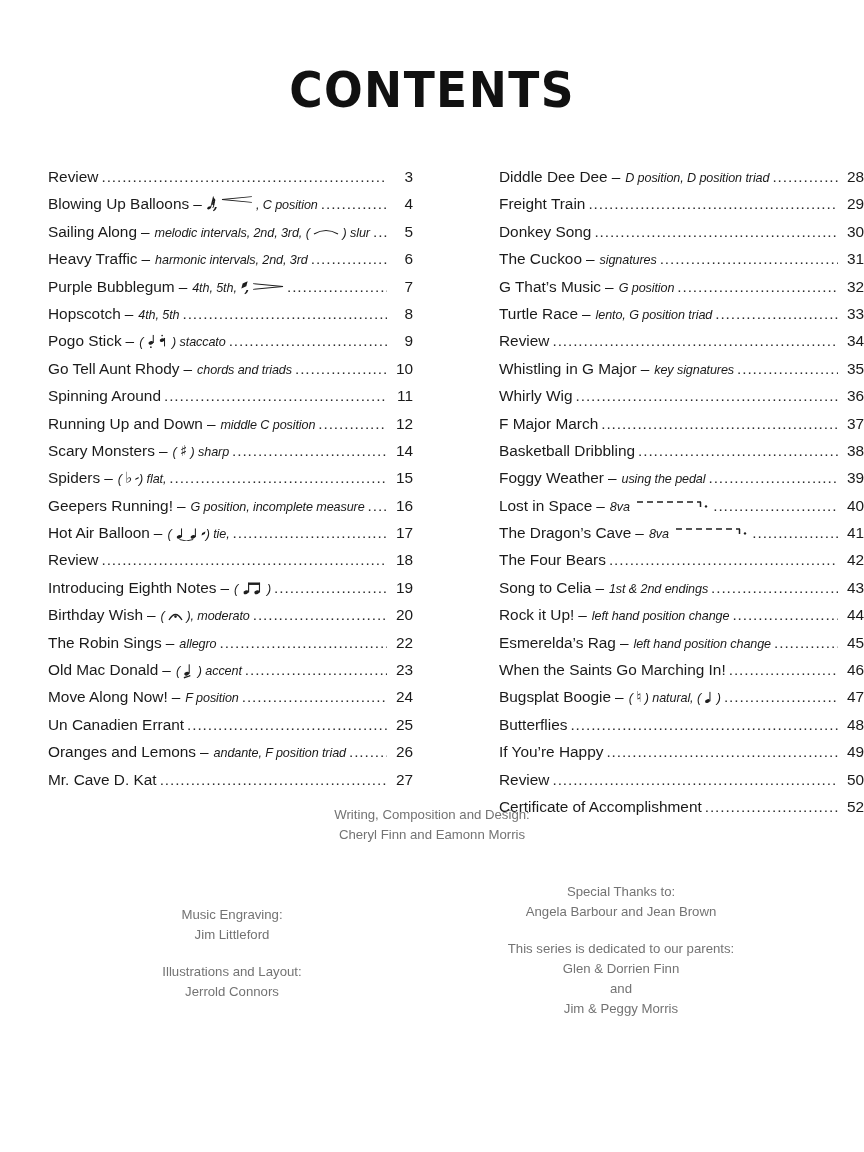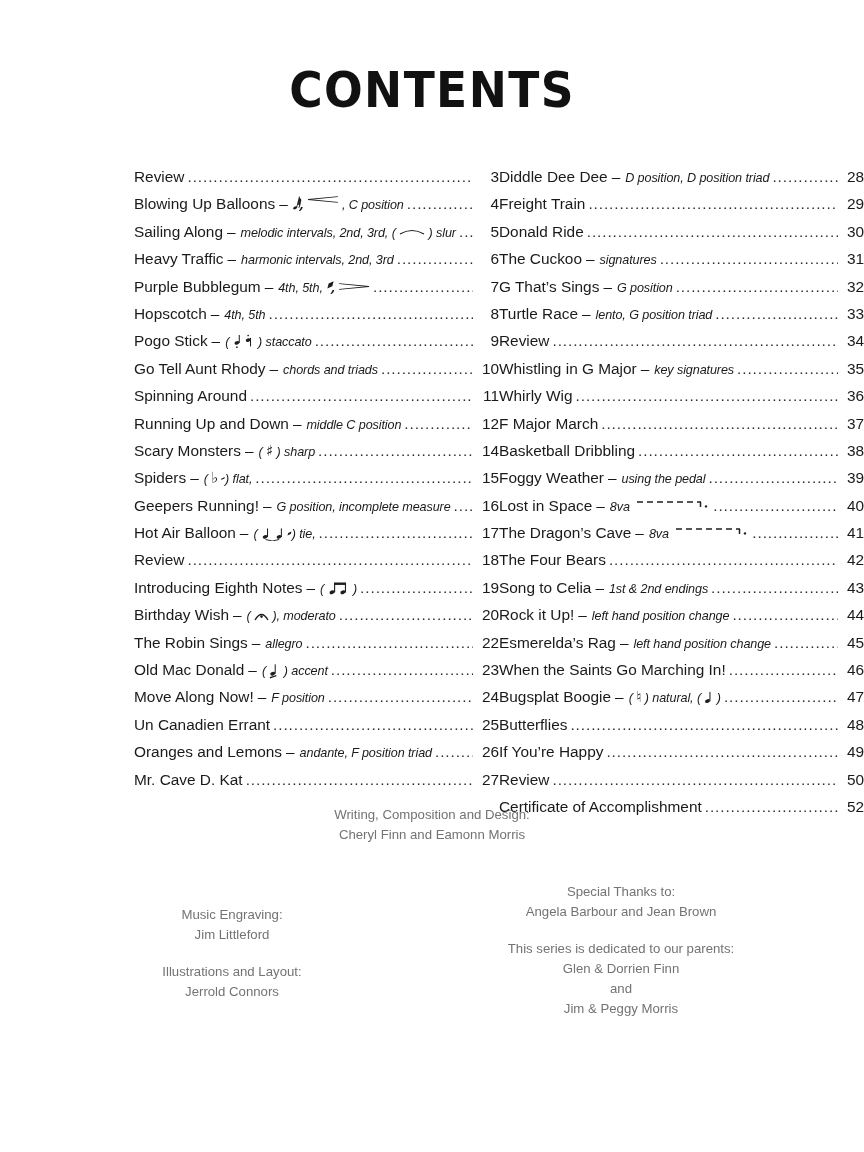--- a/index.html
+++ b/index.html
@@ -32,21 +32,21 @@
     transform-origin: center center;
   }
 
   
   #toc {
     position: absolute;
     top: 168px;
     left: 0;
     width: 864px;
     display: flex;
-    justify-content: flex-end;
+    justify-content: space-between;
   }
   .toc-col {
     width: 365px;
   }
   #toc-col-left  { margin-left: 48px; }
   #toc-col-right { }
 
   .toc-row {
     display: flex;
     align-items: baseline;
@@ -349,33 +349,33 @@
         <span class="toc-desc">D position, D position triad</span>
         <span class="toc-leader"></span>
         <span class="toc-page">28</span>
       </div>
       <div class="toc-row">
         <span class="toc-title">Freight Train</span>
         <span class="toc-leader"></span>
         <span class="toc-page">29</span>
       </div>
       <div class="toc-row">
-        <span class="toc-title">Donald Ride</span>
+        <span class="toc-title">Donkey Song</span>
         <span class="toc-leader"></span>
         <span class="toc-page">30</span>
       </div>
       <div class="toc-row">
         <span class="toc-title">The Cuckoo</span>
         <span class="toc-dash">–</span>
         <span class="toc-desc">signatures</span>
         <span class="toc-leader"></span>
         <span class="toc-page">31</span>
       </div>
       <div class="toc-row">
-        <span class="toc-title">G That’s Sings</span>
+        <span class="toc-title">G That’s Music</span>
         <span class="toc-dash">–</span>
         <span class="toc-desc">G position</span>
         <span class="toc-leader"></span>
         <span class="toc-page">32</span>
       </div>
       <div class="toc-row">
         <span class="toc-title">Turtle Race</span>
         <span class="toc-dash">–</span>
         <span class="toc-desc">lento, G position triad</span>
         <span class="toc-leader"></span>

